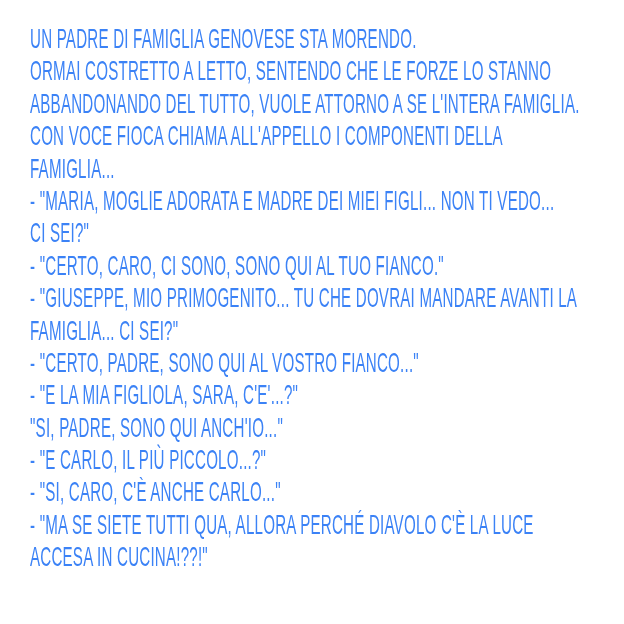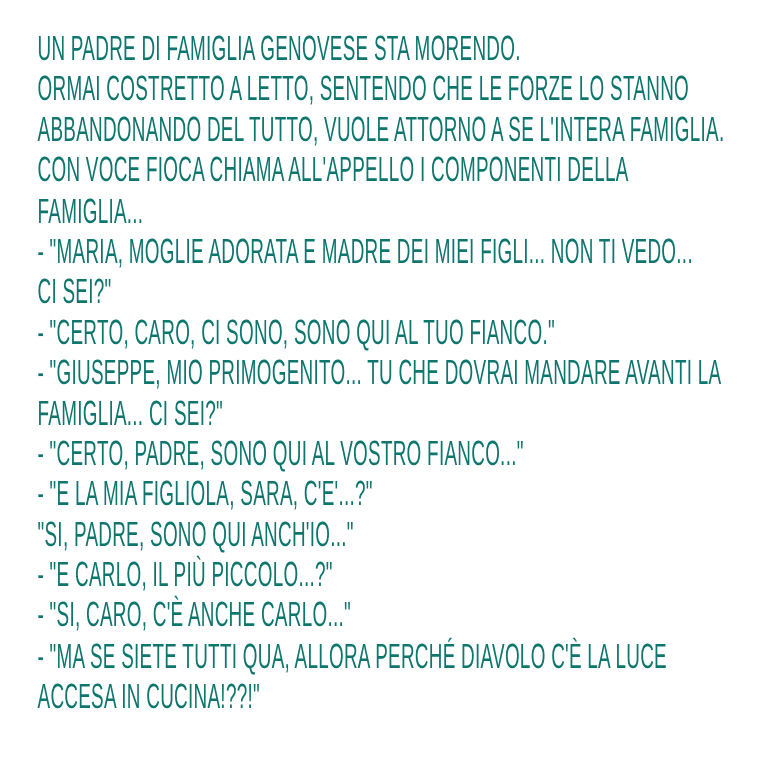--- a/index.html
+++ b/index.html
@@ -9,21 +9,21 @@
   }
   .page {
     position: relative;
     width: 616px;
     height: 624px;
     background: #ffffff;
     overflow: hidden;
     box-sizing: border-box;
     padding: 23px 0 0 30px;
     font-family: "Liberation Sans", sans-serif;
-    color: #0f766e;
+    color: #3b82f6;
   }
   .text-block {
     width: 1100px; 
   }
   .line {
     white-space: nowrap;
     font-size: 28px;
     font-weight: 400;
     line-height: 32.4px;
     height: 32.4px;

